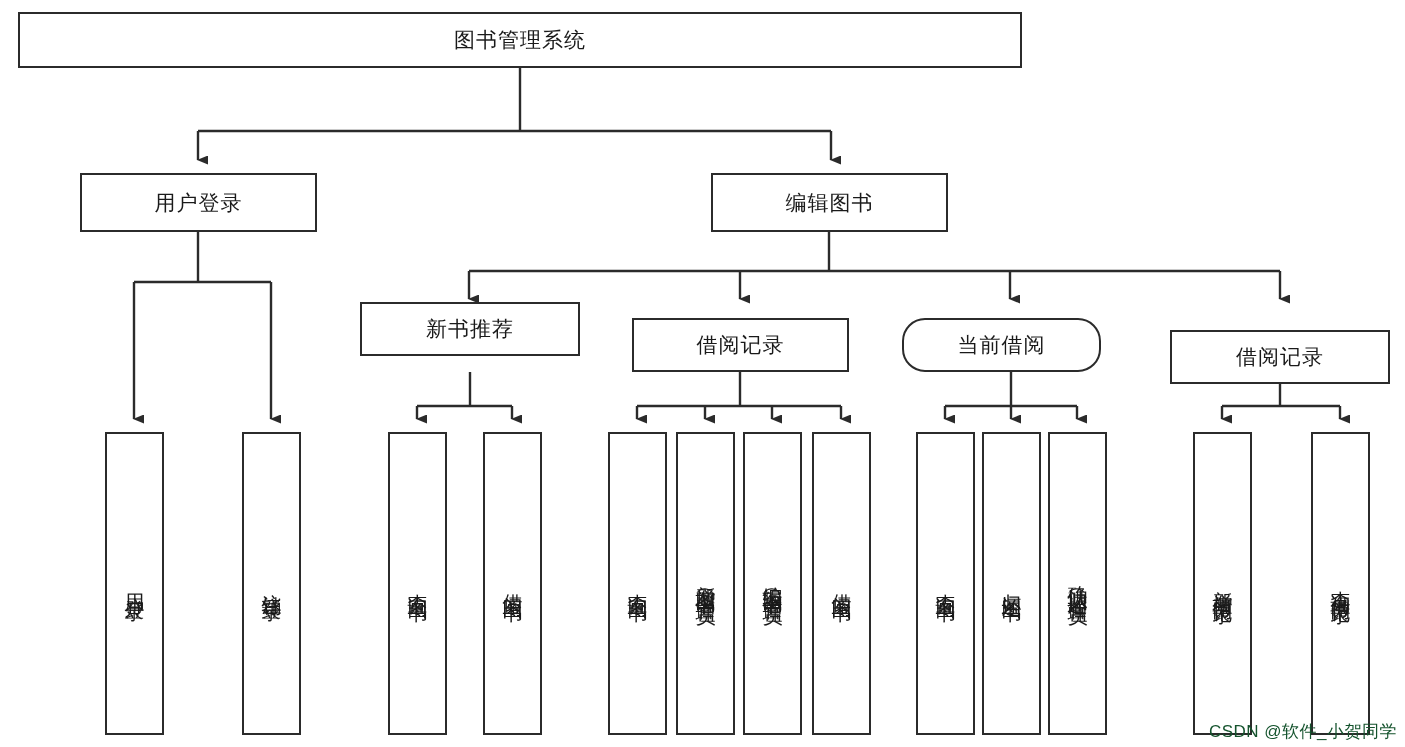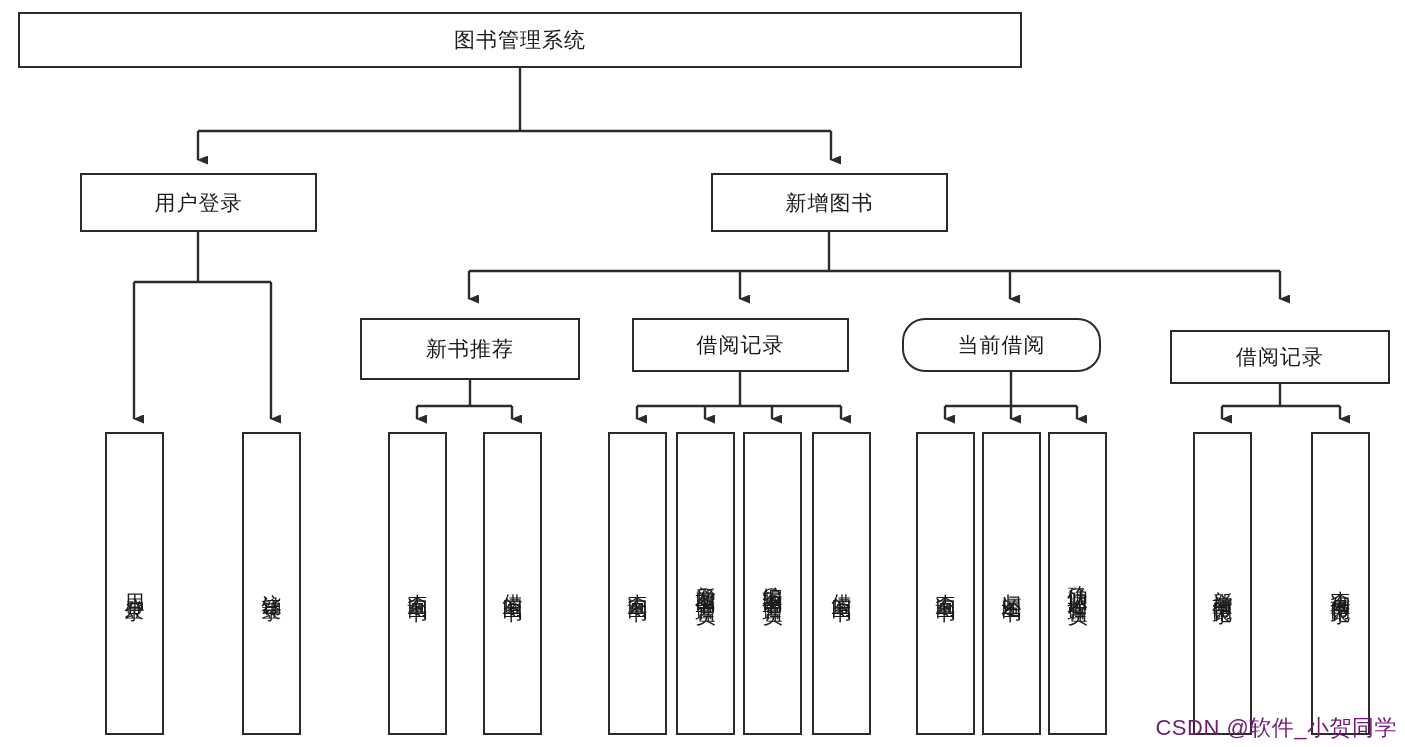--- a/index.html
+++ b/index.html
@@ -27,22 +27,22 @@
     writing-mode:vertical-rl;
     text-orientation:upright;
     letter-spacing:3px;
     line-height:1.15;
     white-space:nowrap;
     text-align:center;
   }
   .watermark {
     position:absolute;
     right:8px; bottom:4px;
-    font-size:22px;
-    color:#701a75;
+    font-size:17px;
+    color:#14532d;
     letter-spacing:0.5px;
     white-space:nowrap;
   }
 </style>
 </head>
 <body>
 
 <div id="diagram-root">
 
   <svg class="wires" viewBox="0 0 1405 747">
@@ -96,24 +96,24 @@
   </svg>
 
   <div class="node node-h" style="left:18px; top:12px; width:1004px; height:56px;">
     <span>图书管理系统</span>
   </div>
 
   <div class="node node-h" style="left:80px; top:173px; width:237px; height:59px;">
     <span>用户登录</span>
   </div>
   <div class="node node-h" style="left:711px; top:173px; width:237px; height:59px;">
-    <span>新增图书</span>
+    <span>编辑图书</span>
   </div>
 
-  <div class="node node-h" style="left:360px; top:318px; width:220px; height:62px;">
+  <div class="node node-h" style="left:360px; top:302px; width:220px; height:54px;">
     <span>新书推荐</span>
   </div>
   <div class="node node-h" style="left:632px; top:318px; width:217px; height:54px;">
     <span>借阅记录</span>
   </div>
   <div class="node node-h" style="left:902px; top:318px; width:199px; height:54px;border-radius:23px;">
     <span>当前借阅</span>
   </div>
   <div class="node node-h" style="left:1170px; top:318px; width:220px; height:54px;margin-top:12px;">
     <span>借阅记录</span>

